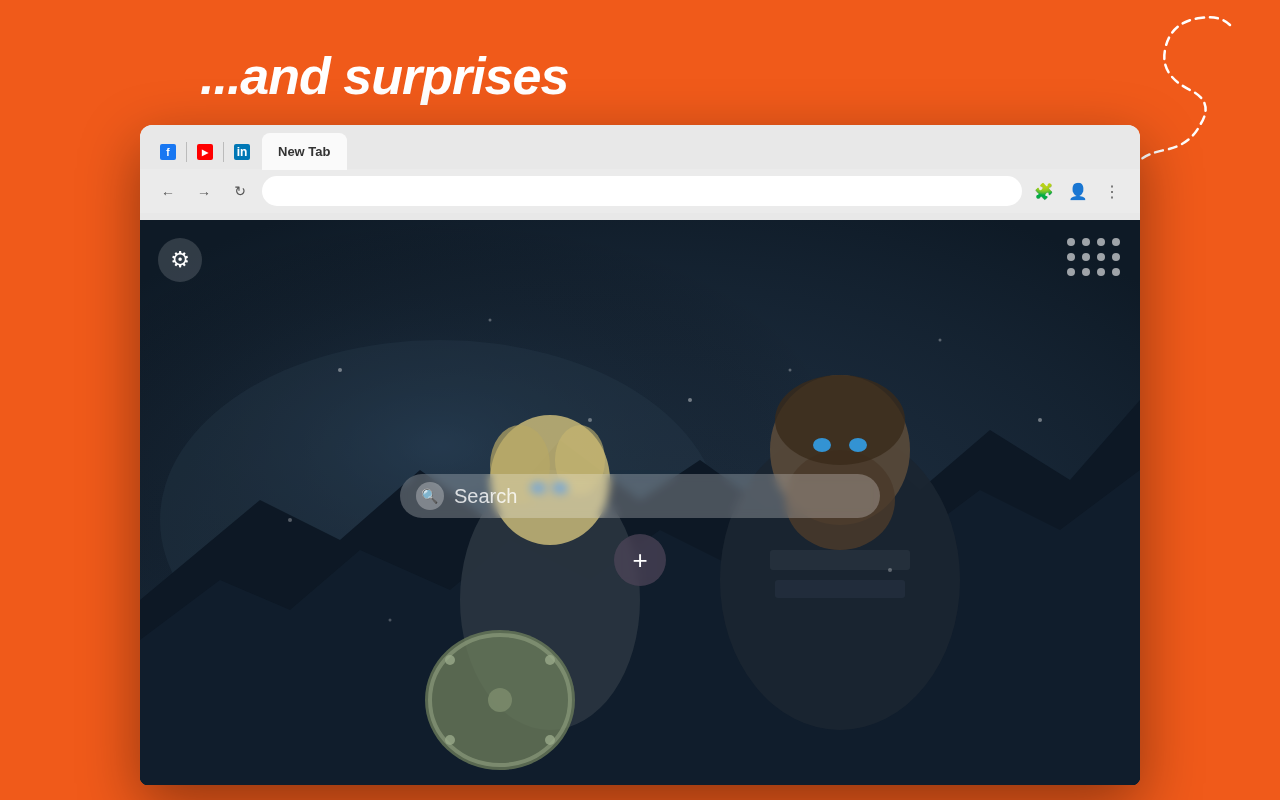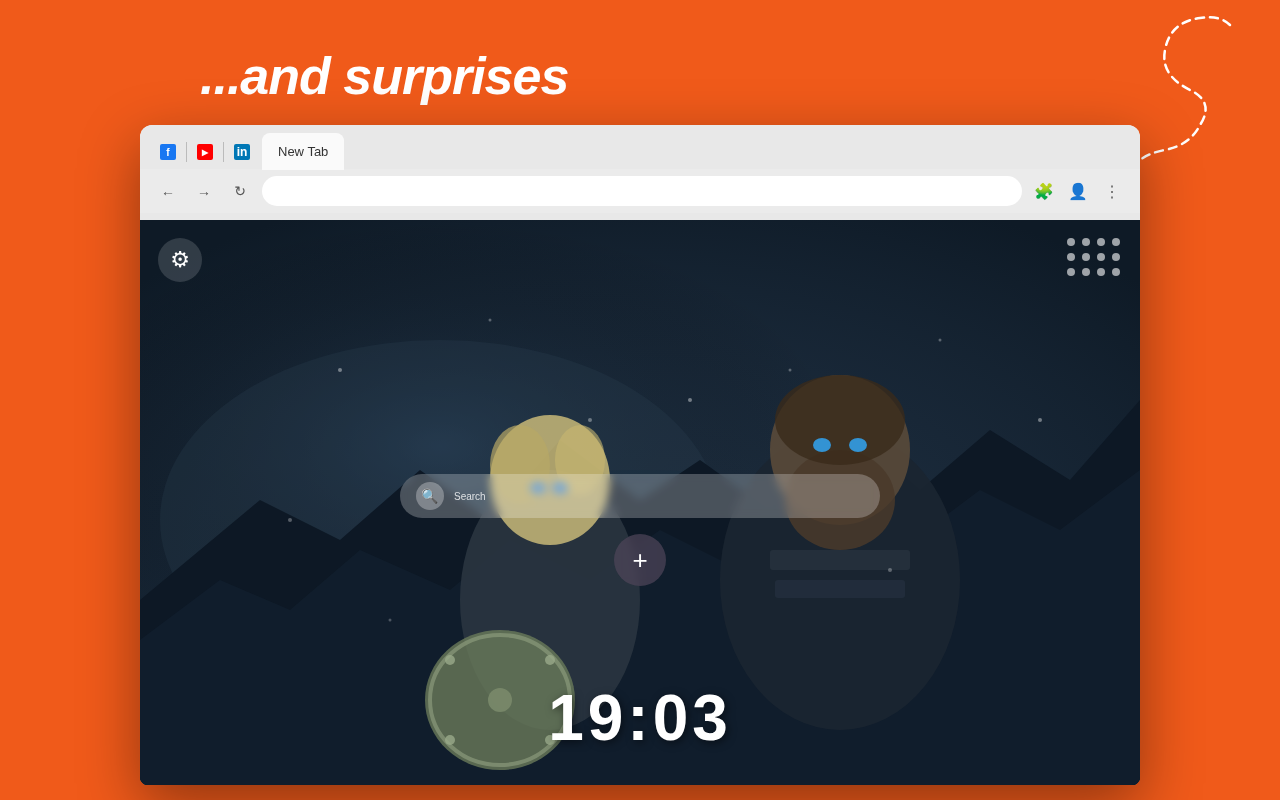--- a/index.html
+++ b/index.html
@@ -90,21 +90,21 @@
 
     .active-tab {
       background: #fafafa;
       border-radius: 8px 8px 0 0;
       padding: 16px 16px;
       height: 36px;
       display: flex;
       align-items: center;
       font-size: 13px;
       color: #333;
-      font-weight: 400;
+      font-weight: 700;
       box-shadow: 0 1px 0 #fafafa;
     }
 
     
     .address-bar-row {
       display: flex;
       align-items: center;
       padding: 6px 14px;
       gap: 8px;
       height: 44px;
@@ -239,21 +239,21 @@
       display: flex;
       align-items: center;
       justify-content: center;
       font-size: 14px;
       color: white;
       flex-shrink: 0;
     }
 
     .search-placeholder {
       color: rgba(255,255,255,0.8);
-      font-size: 10px;
+      font-size: 20px;
     }
 
     
     .add-button {
       position: absolute;
       top: calc(45% + 60px);
       left: 50%;
       transform: translateX(-50%);
       width: 52px;
       height: 52px;
@@ -472,18 +472,15 @@
       <div class="search-bar">
         <div class="search-icon-circle">🔍</div>
         <span class="search-placeholder">Search</span>
       </div>
     </div>
 
     <div class="add-button">
       <span>+</span>
     </div>
 
-    <div class="clock">
-      <span>19:03</span>
-    </div>
 
   </div>
 </div>
 
 </body></html>

